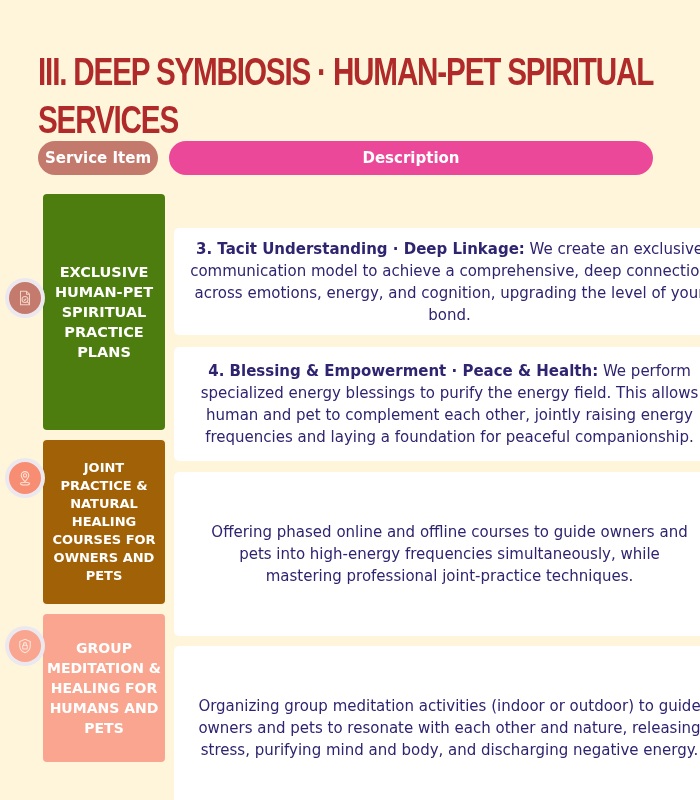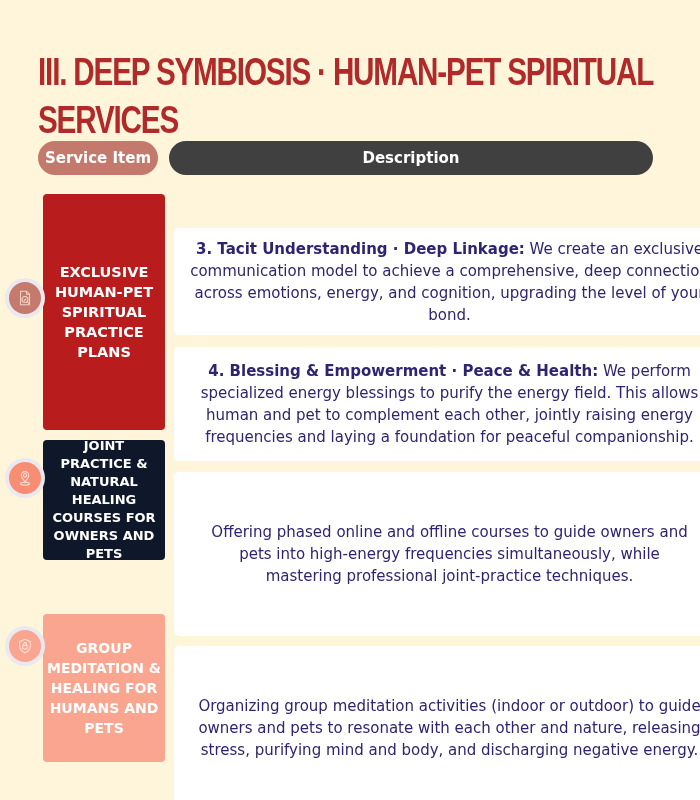--- a/index.html
+++ b/index.html
@@ -19,30 +19,30 @@
     transform: scaleX(0.78); transform-origin: left top;
     width: 820px;
   }
   .hdr {
     position: absolute; top: 141px; height: 34px; border-radius: 17px;
     color: #fff; font-weight: bold; font-size: 15px;
     display: flex; align-items: center; justify-content: center;
     font-family: "DejaVu Sans", sans-serif;
   }
   .hdr-item { left: 38px; width: 120px; background: #c37a6c; }
-  .hdr-desc { left: 169px; width: 484px; background: #404040; }
+  .hdr-desc { left: 169px; width: 484px; background: #ec4899; }
 
   .cell {
     position: absolute; left: 43px; width: 122px; border-radius: 4px;
     color: #fff; font-weight: bold; font-size: 14px; line-height: 19px;
     text-align: center; display: flex; align-items: center; justify-content: center;
     padding: 0 4px; box-sizing: border-box;
   }
-  .c1 { top: 194px; height: 236px; background: #b91c1c; font-size: 14.5px; line-height: 20px; }
-  .c2 { top: 440px; height: 120px; background: #0f172a; font-size: 13px; line-height: 18px; text-align: center; }
+  .c1 { top: 194px; height: 236px; background: #4d7c0f; font-size: 14.5px; line-height: 20px; }
+  .c2 { top: 440px; height: 164px; background: #a16207; font-size: 13px; line-height: 18px; text-align: center; }
   .c3 { top: 614px; height: 148px; background: #f9a58f; font-size: 14px; line-height: 20px; }
 
   .icon-badge {
     position: absolute; left: 5px; width: 40px; height: 40px; border-radius: 50%;
     background: #ebe9ef; display: flex; align-items: center; justify-content: center;
   }
   .icon-badge .inner {
     width: 32px; height: 32px; border-radius: 50%;
     display: flex; align-items: center; justify-content: center;
   }

